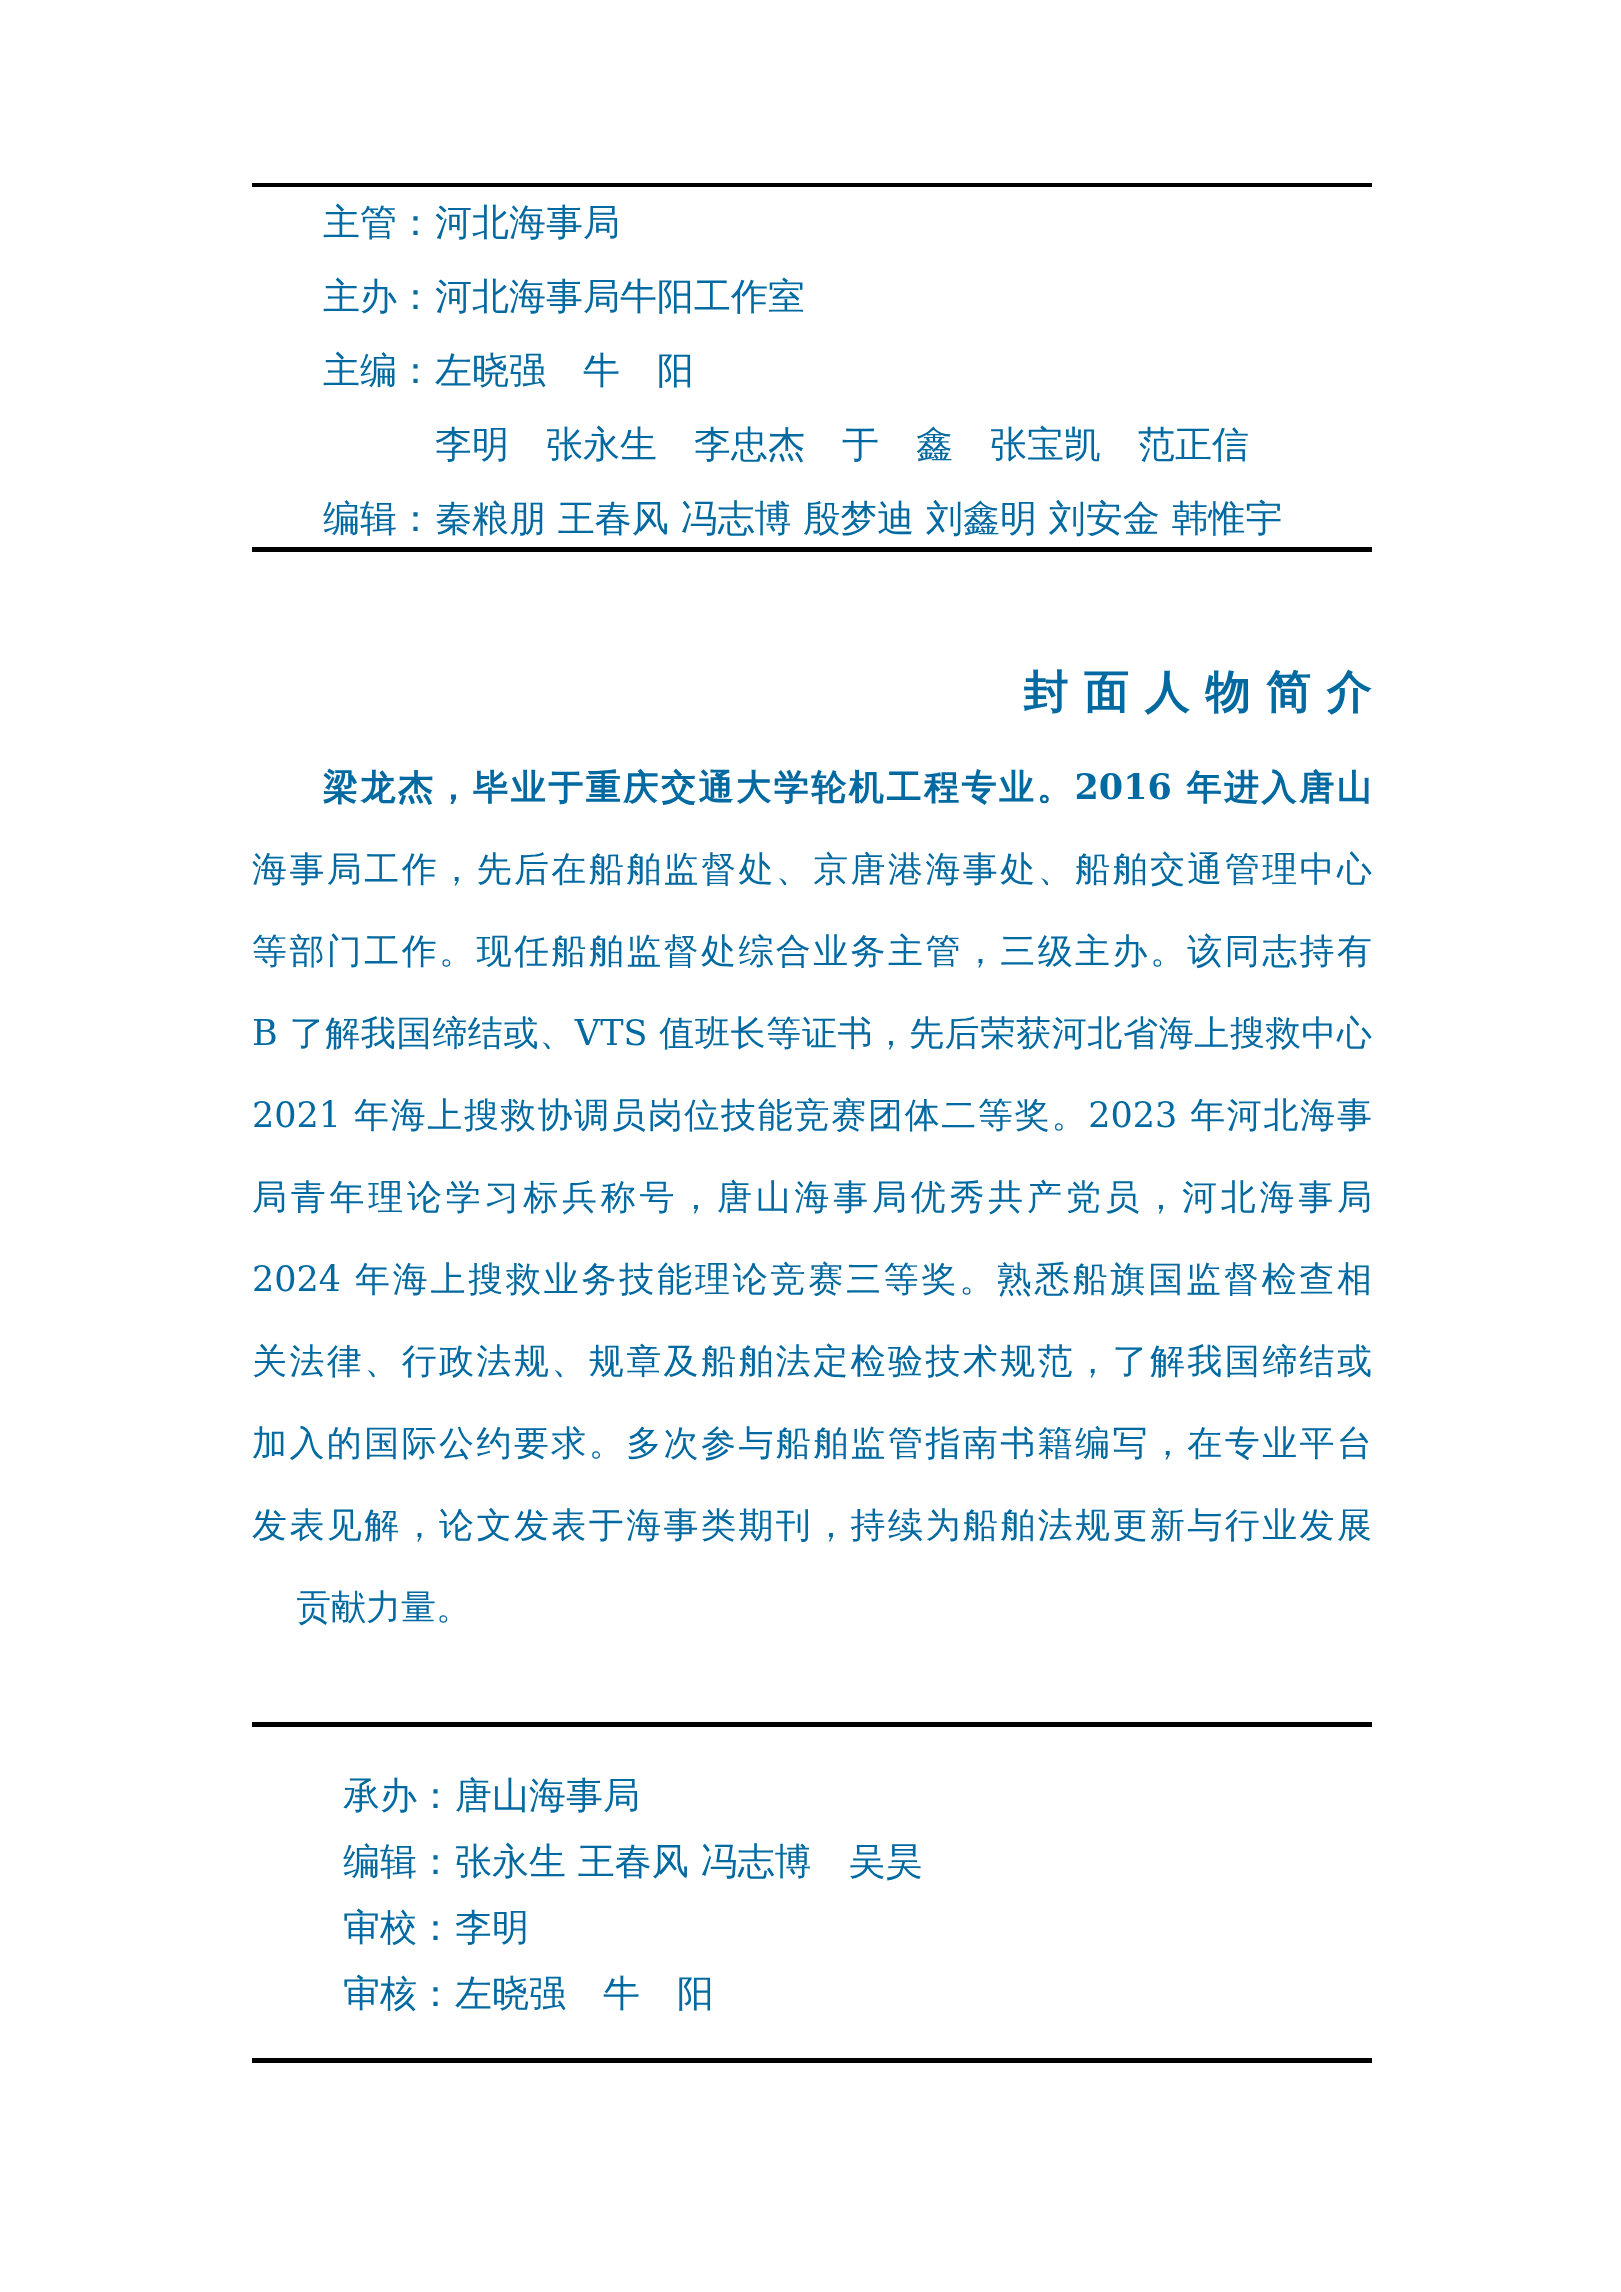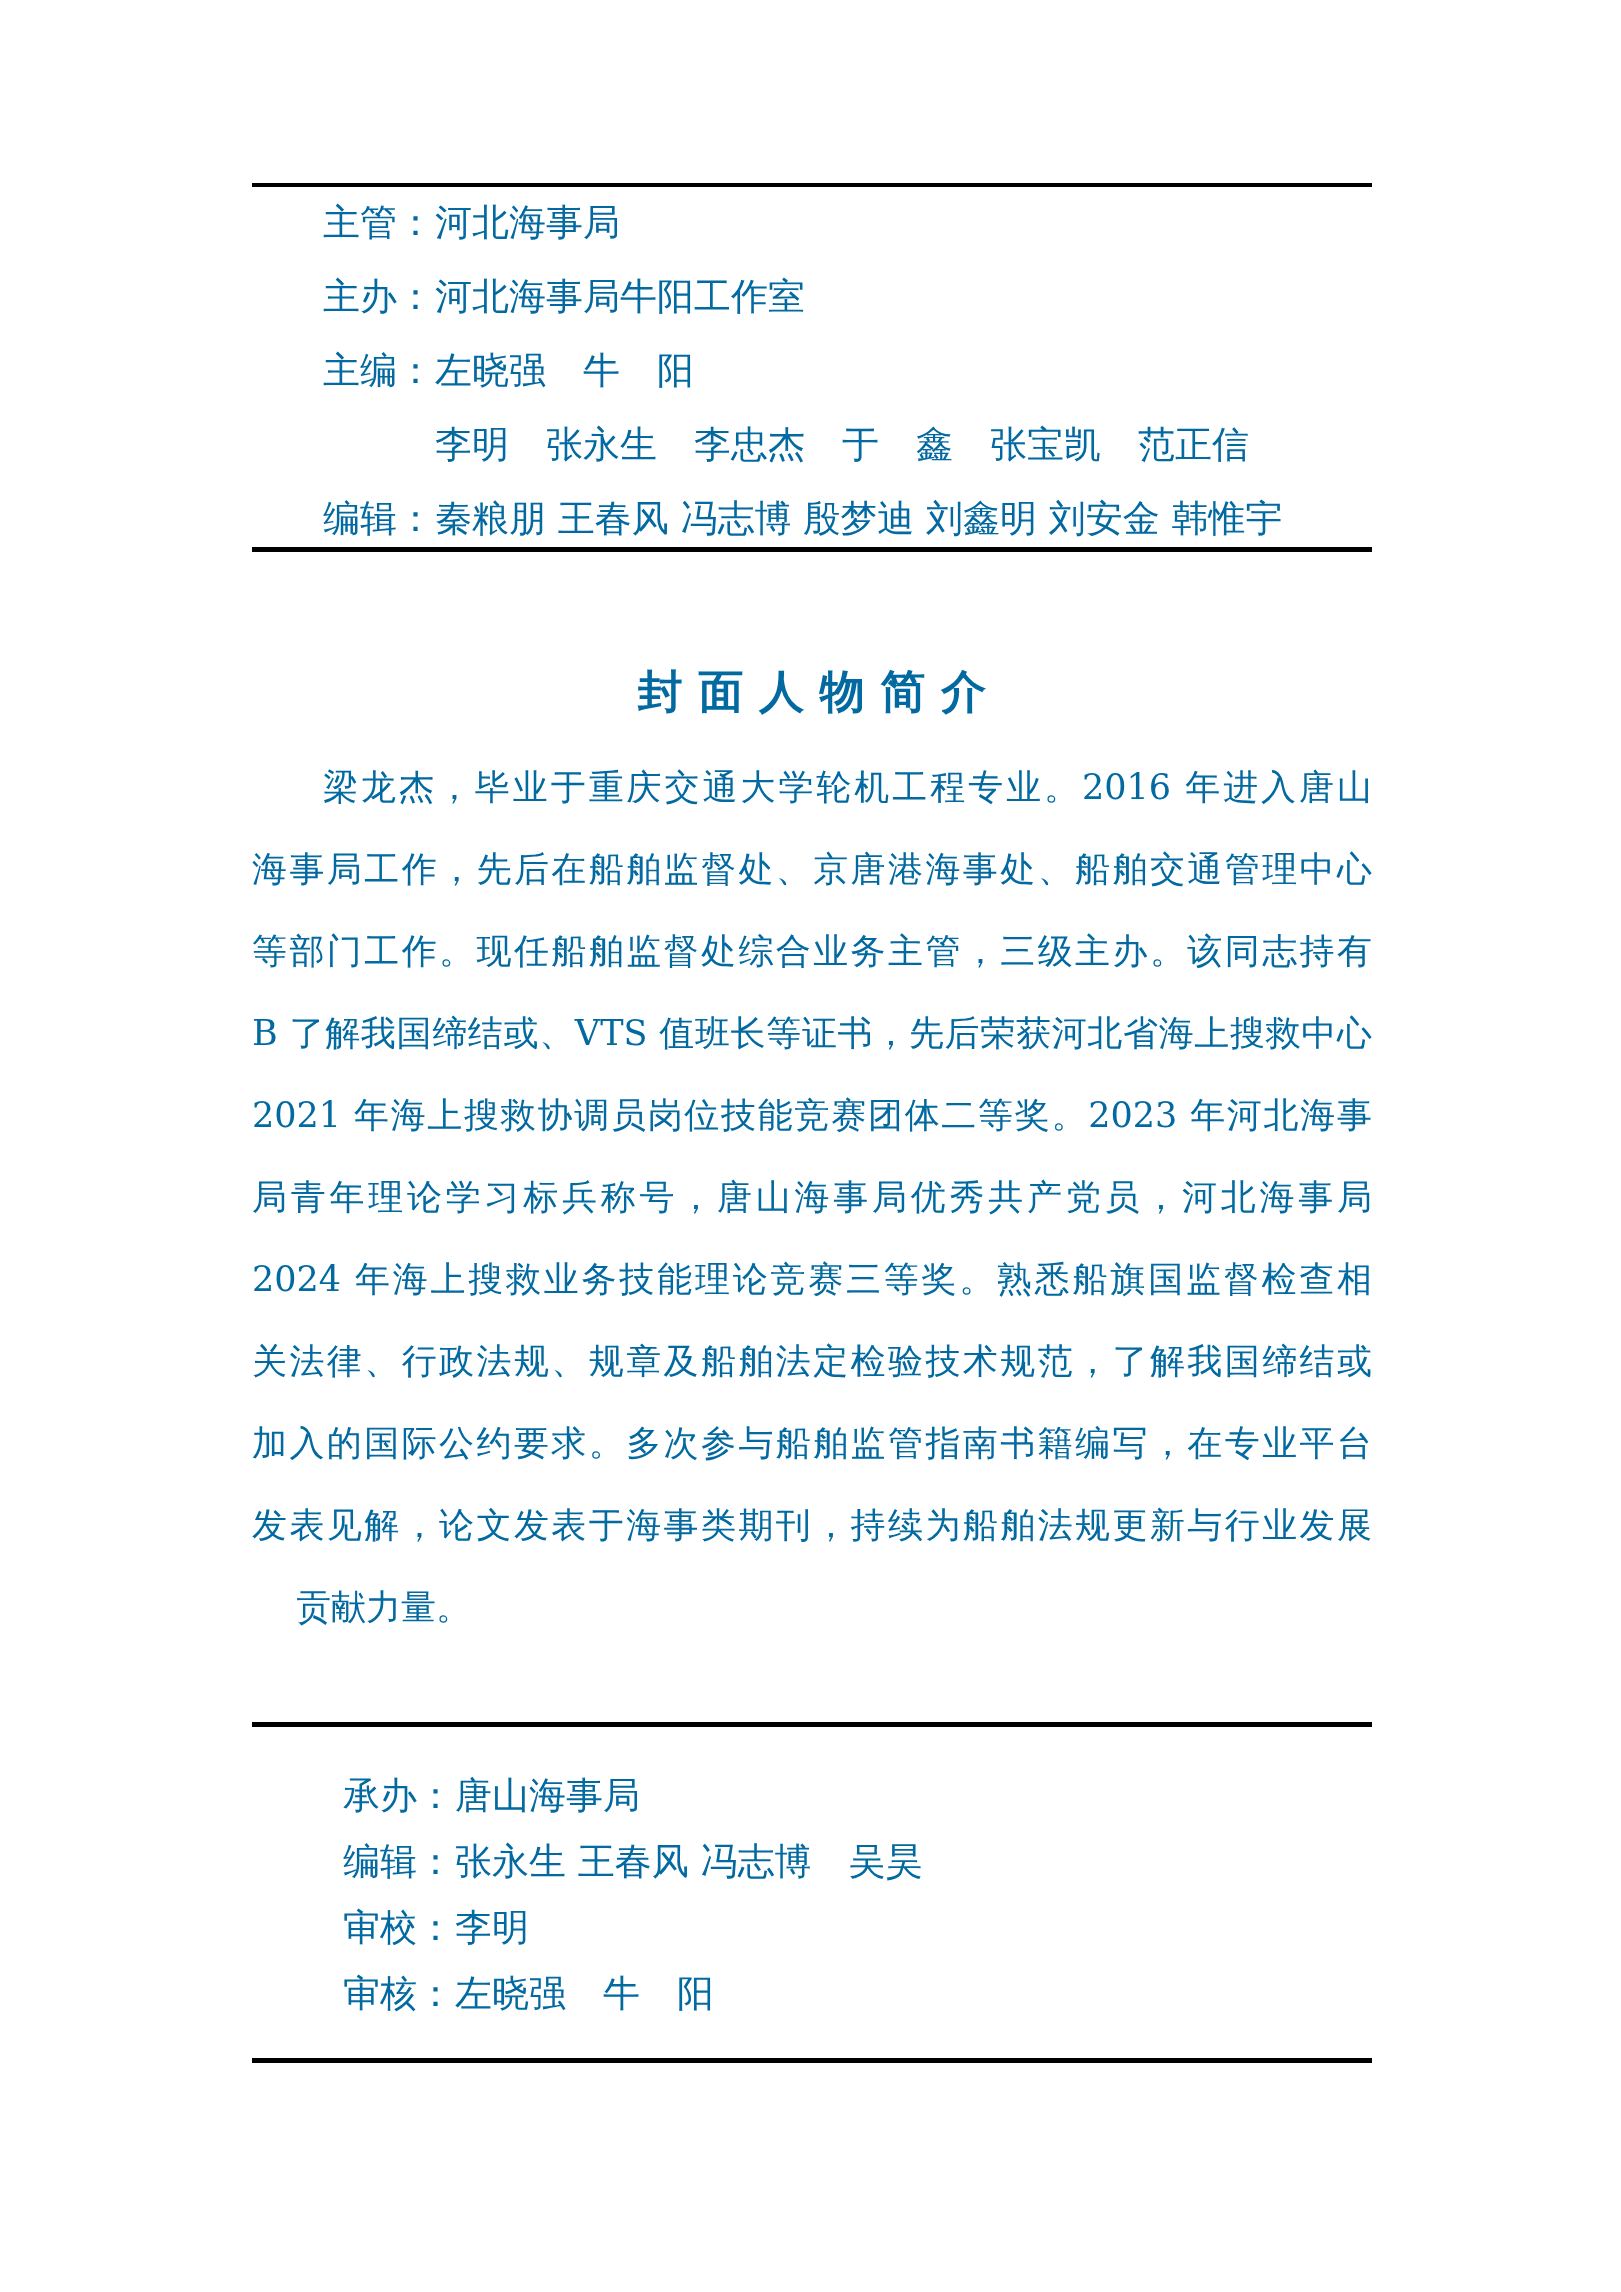--- a/index.html
+++ b/index.html
@@ -41,41 +41,41 @@
   .mh-label {
     display: inline-block;
     min-width: 112px;
   }
 
   .page-title {
     position: absolute;
     left: 252px;
     top: 667px;
     width: 1120px;
-    text-align: center;
+    text-align: right;
     font-size: 45px;
     line-height: 49px;
     font-weight: bold;
     white-space: nowrap;
   }
 
   .body-text {
     position: absolute;
     left: 252px;
     top: 746px;
     width: 1120px;
     font-size: 35px;
     line-height: 82px;
   }
   .body-text .line {
     height: 82px;
     text-align: justify;
     text-align-last: justify;
   }
-  .body-text .line.first { text-indent: 71px; }
+  .body-text .line.first { text-indent: 71px; font-weight: bold; }
   .body-text .line.last  { text-align-last: left; margin-left: 44px; }
 </style>
 </head>
 <body>
 
 <div class="page">
 
   <div class="rule" id="rule-top"></div>
 
   <div class="masthead" id="masthead-top">

